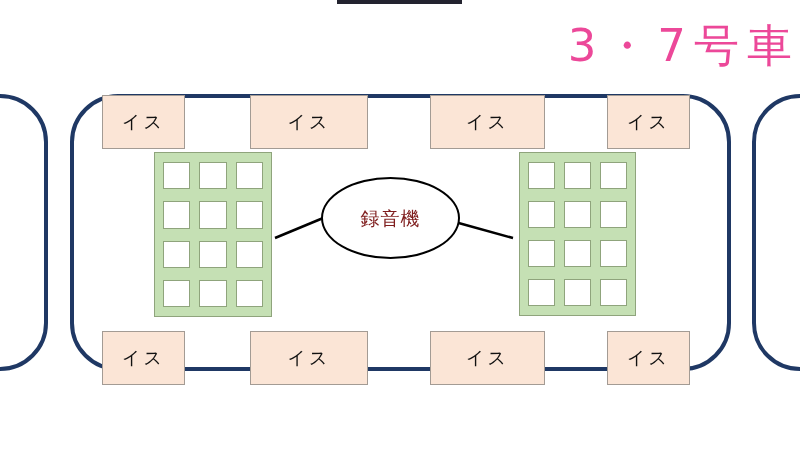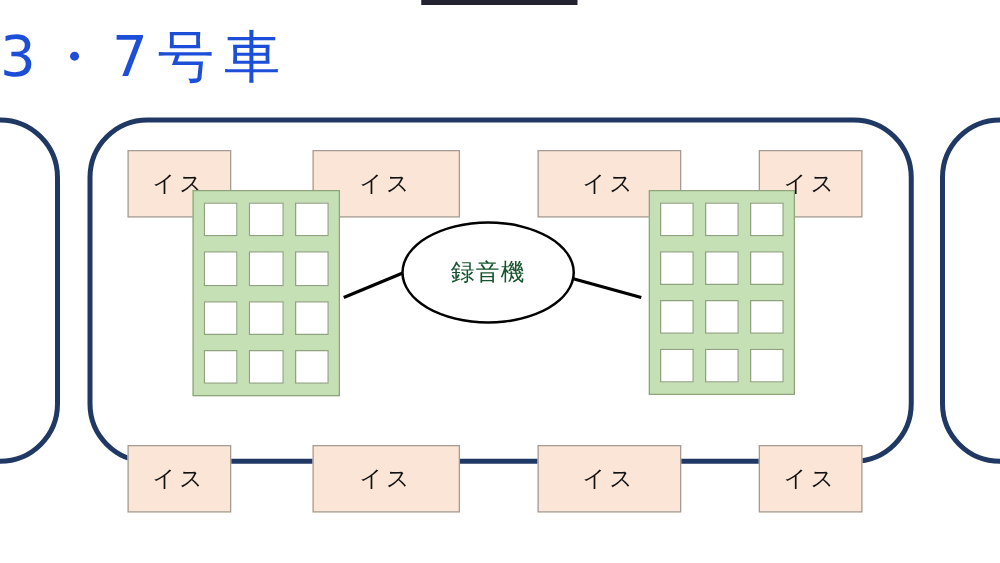--- a/index.html
+++ b/index.html
@@ -2,52 +2,52 @@
 <html style="--top-bar: #23232f; --car-border: #1f3864; --seat-fill: #fbe5d6; --seat-border: #a39b94; --rack-fill: #c5e0b4; --rack-border: #8fa47c; --callout-border: #000000;"><head>
 <meta charset="utf-8">
 <style>
   html,body{margin:0;padding:0;background:#fff;}
   .stage{
     position:relative;width:800px;height:450px;overflow:hidden;background:#fff;
     font-family:"DejaVu Sans","Liberation Sans",sans-serif;color:#111;
   }
   .top-bar{position:absolute;left:337px;top:0;width:125px;height:4px;background:var(--top-bar,#23232f);}
   .title{
-    position:absolute;left:0;right:0;top:21px;text-align:left;
-    font-size:45px;line-height:1.1;letter-spacing:8px;font-weight:400;color:#1d4ed8;
+    position:absolute;left:0;right:0;top:21px;text-align:right;
+    font-size:45px;line-height:1.1;letter-spacing:8px;font-weight:400;color:#ec4899;
   }
   .car{
     position:absolute;top:94px;height:277px;box-sizing:border-box;background:#fff;
     border:4px solid var(--car-border,#1f3864);border-radius:48px;z-index:1;
   }
   .car-main{left:70px;width:661px;}
   .car-left{left:-64px;width:112px;}
   .car-right{left:752px;width:112px;}
   .seat{
     position:absolute;height:54px;box-sizing:border-box;z-index:3;
     background:var(--seat-fill,#fbe5d6);border:1px solid var(--seat-border,#a39b94);
     display:flex;align-items:center;justify-content:center;
-    font-size:18px;letter-spacing:3px;color:#111;margin-top:25px;
+    font-size:18px;letter-spacing:3px;color:#111;
   }
   .seat.top{top:95px;}
   .seat.bottom{top:331px;}
   .rack{
     position:absolute;top:152px;box-sizing:border-box;z-index:3;
     background:var(--rack-fill,#c5e0b4);border:1px solid var(--rack-border,#8fa47c);
     display:grid;padding:9px 8px;row-gap:12px;column-gap:9px;
   }
   .rack-left{left:154px;width:118px;height:165px;}
   .rack-right{left:519px;width:117px;height:164px;}
   .rack-cell{background:#fff;border:1px solid var(--rack-border,#8fa47c);}
   .lines{position:absolute;left:0;top:0;width:800px;height:450px;z-index:2;pointer-events:none;}
   .callout{
     position:absolute;left:321px;top:177px;width:139px;height:82px;box-sizing:border-box;z-index:4;
     background:#fff;border:2.5px solid var(--callout-border,#000);border-radius:50%;
     display:flex;flex-direction:column;align-items:center;justify-content:center;
-    font-size:19px;line-height:1.3;color:#14532d;letter-spacing:1px;
+    font-size:19px;line-height:1.3;color:#7f1d1d;letter-spacing:1px;
   }
 </style>
 </head>
 <body>
 
 <div class="stage">
 
   <div class="top-bar"></div>
 
   <div class="title">3・7号車</div>

